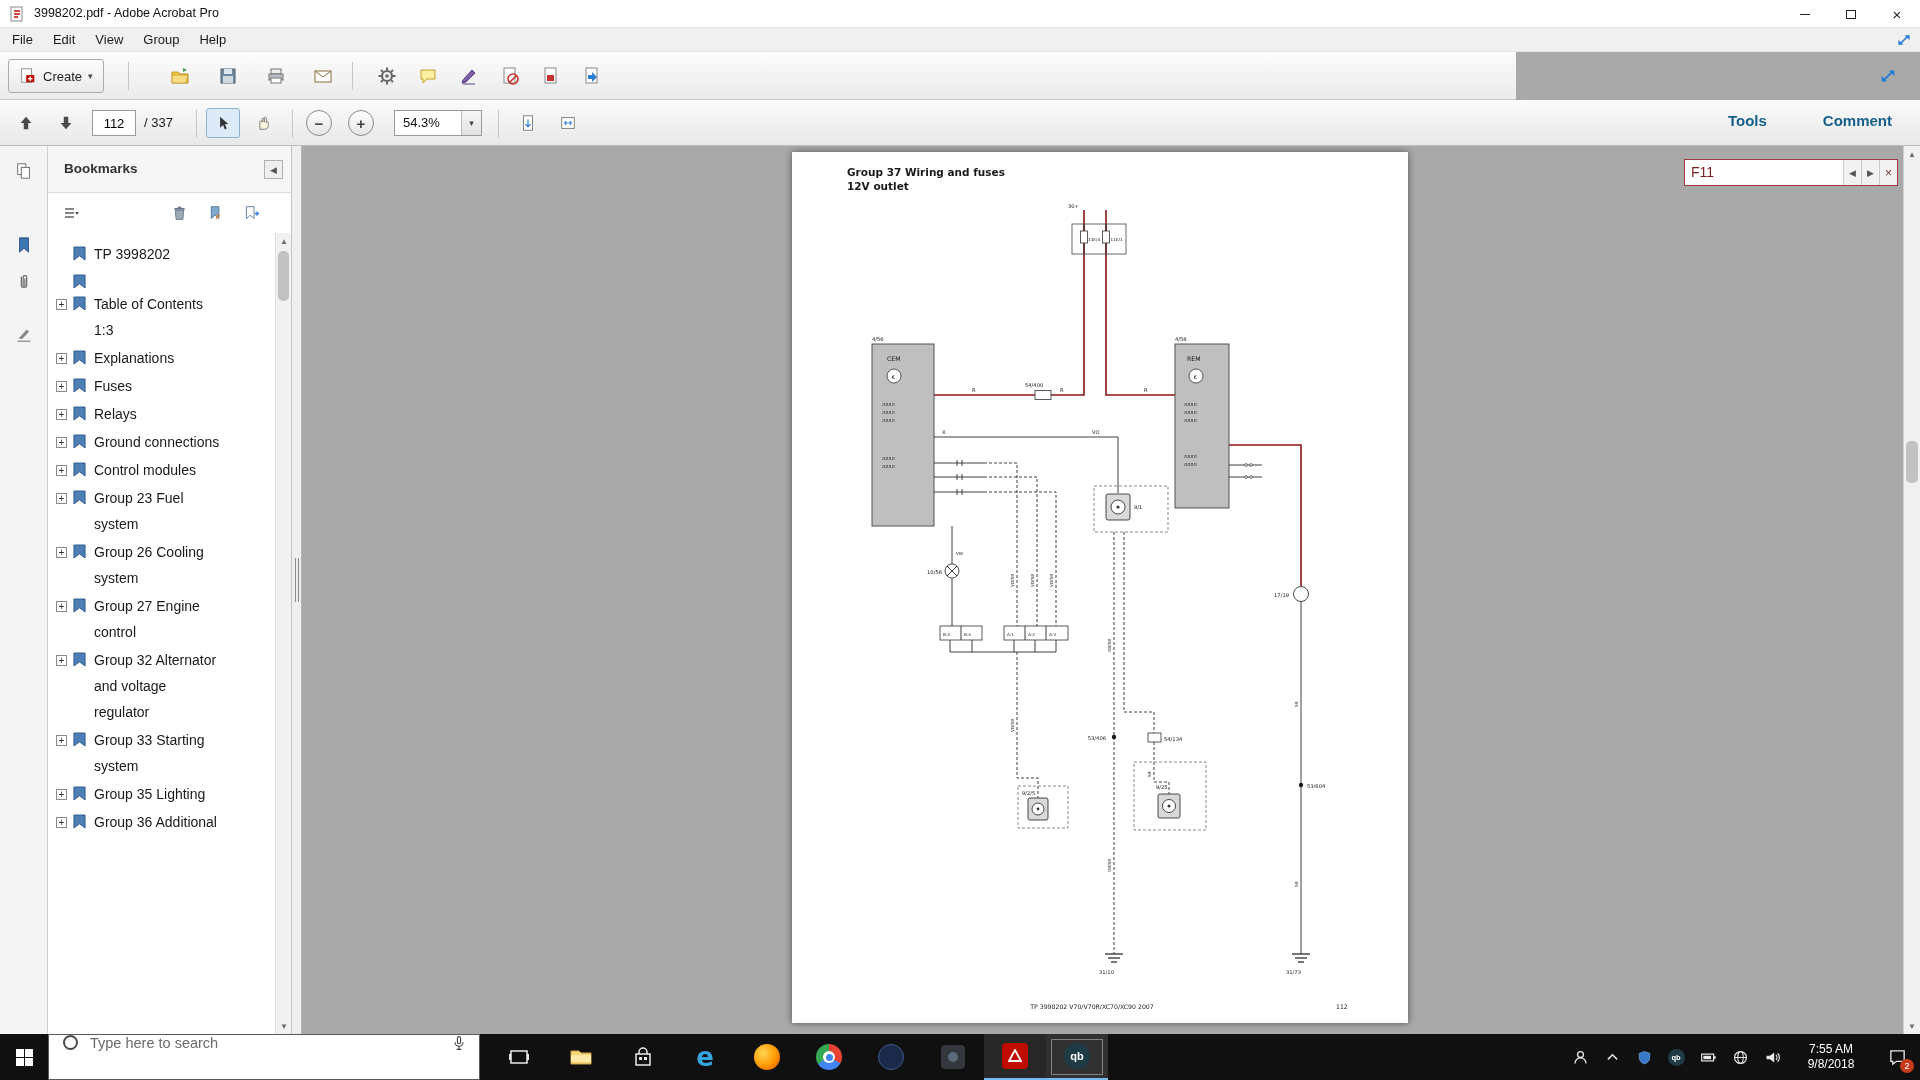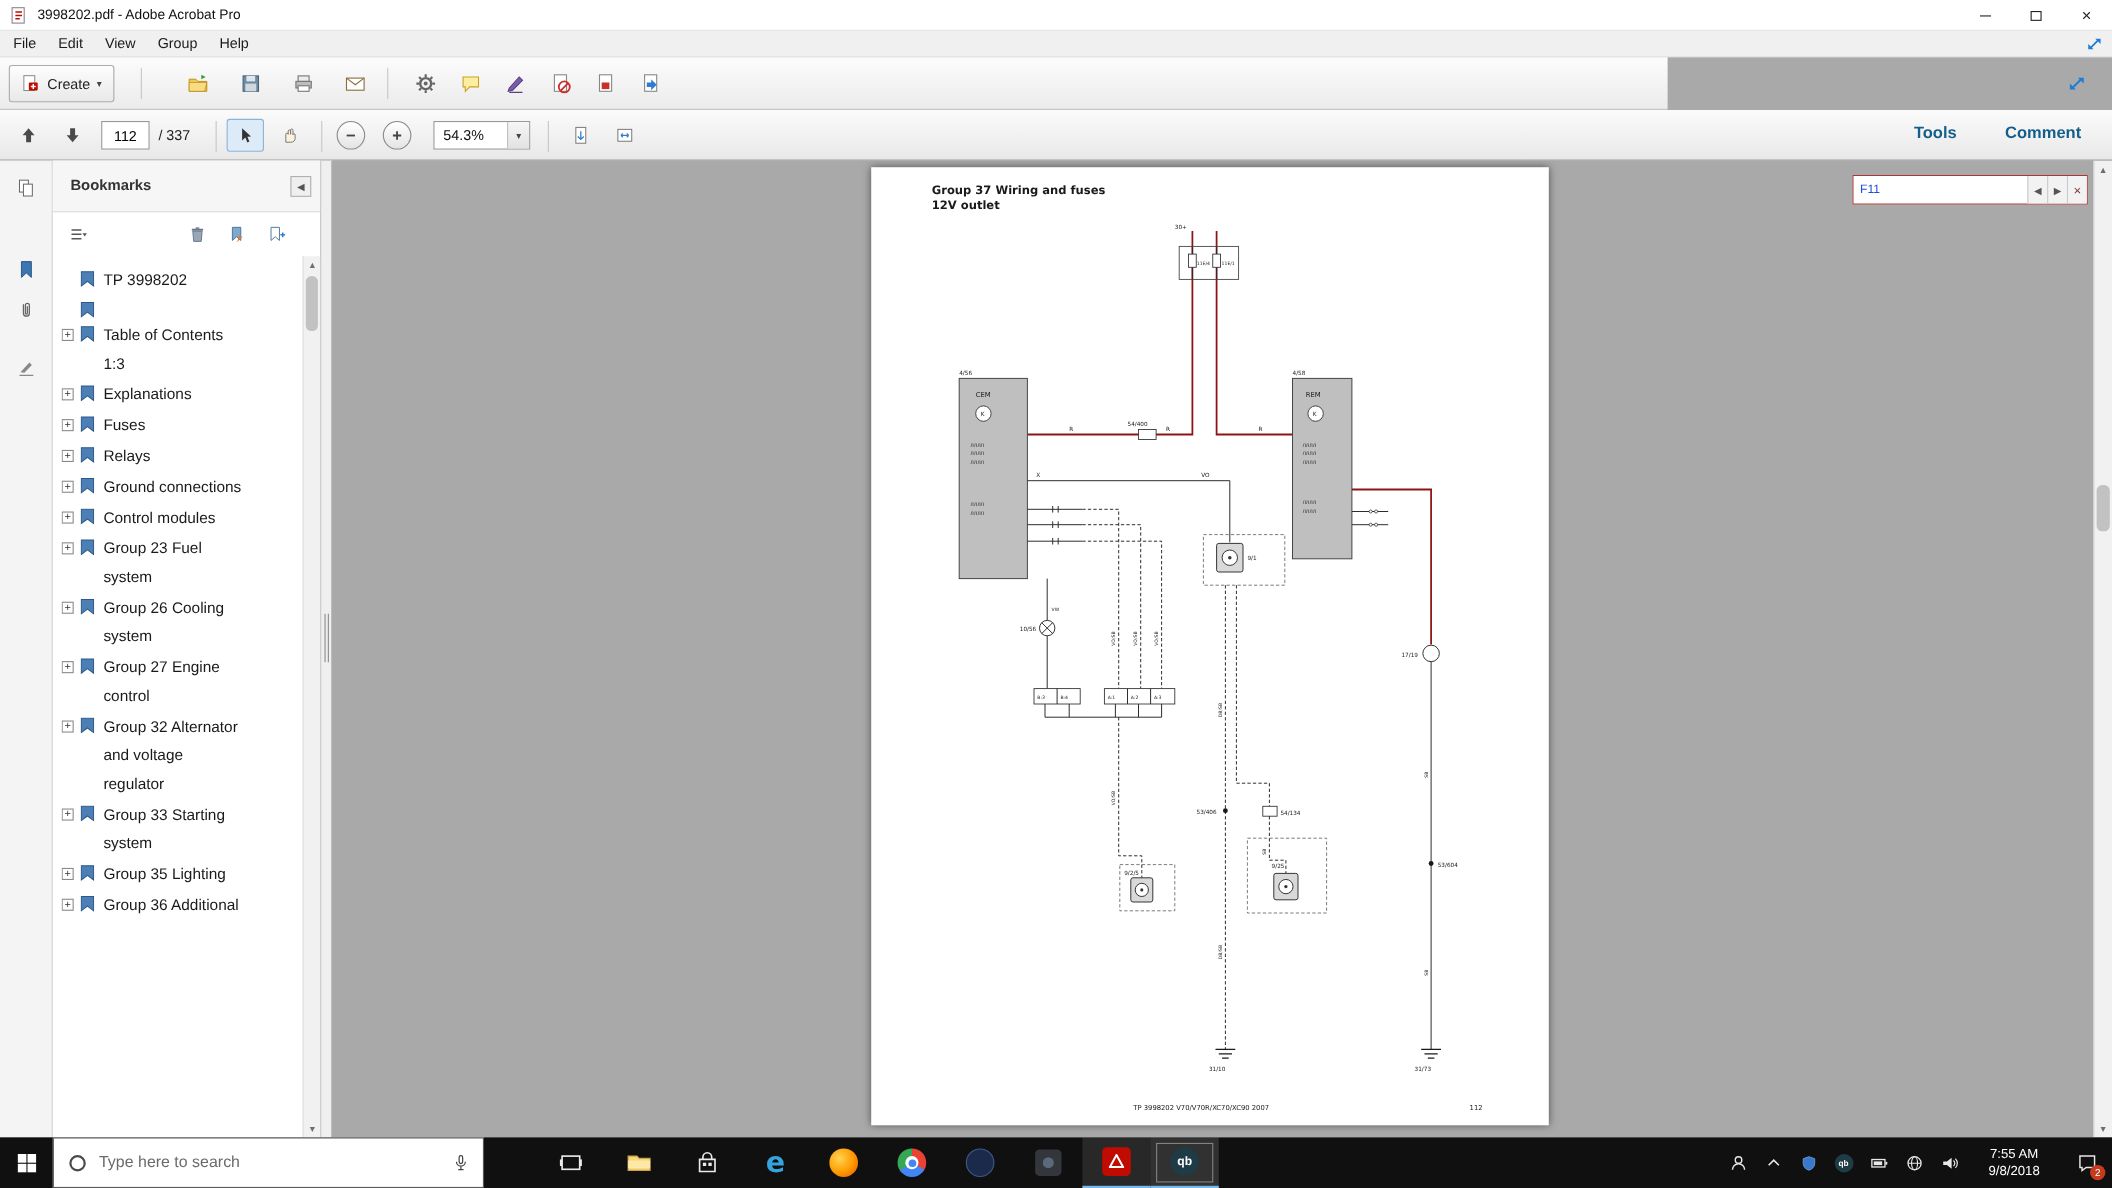--- a/index.html
+++ b/index.html
@@ -30,21 +30,21 @@
 
   .nav-btn { position:absolute; top:8px; width:36px; height:30px; display:flex; align-items:center; justify-content:center; border-radius:3px; }
   #page-input { position:absolute; left:92px; top:10px; width:44px; height:26px; border:1px solid #999; text-align:center; font-size:13px; font-family:"Liberation Sans",sans-serif; background:#fff; }
   #page-total { position:absolute; left:144px; top:15px; font-size:13px; color:#222; }
   .tool-toggle { position:absolute; top:8px; width:34px; height:30px; display:flex; align-items:center; justify-content:center; border-radius:3px; }
   .tool-toggle.pressed { border:1px solid #8ab4d8; background:#dcebf7; }
   .zoom-circle { position:absolute; top:10px; width:26px; height:26px; border:1px solid #8a8a8a; border-radius:50%; background:linear-gradient(#fff,#e4e4e4); display:flex; align-items:center; justify-content:center; font-size:15px; font-weight:bold; color:#444; }
   #zoom-box { position:absolute; left:394px; top:10px; width:88px; height:26px; border:1px solid #999; background:#fff; display:flex; }
   #zoom-box .val { flex:1; font-size:13px; line-height:24px; padding-left:8px; color:#111; }
   #zoom-box .dd { width:20px; border-left:1px solid #bbb; background:linear-gradient(#f6f6f6,#e2e2e2); display:flex; align-items:center; justify-content:center; }
-  #task-pane-btns { position:absolute; right:28px; top:12px; display:flex; gap:44px; }
+  #task-pane-btns { position:absolute; right:28px; top:12px; display:flex; gap:56px; }
   .task-pane-label { font-size:15px; font-weight:bold; color:#135e8a; }
 
   
   #main { position:absolute; left:0; top:146px; width:1920px; height:888px; }
   #leftrail { position:absolute; left:0; top:0; width:48px; height:888px; background:#f4f4f4; border-right:1px solid #d0d0d0; }
   .rail-btn { position:absolute; left:7px; width:34px; height:34px; display:flex; align-items:center; justify-content:center; border-radius:3px; }
 
   #bm-panel { position:absolute; left:48px; top:0; width:244px; height:888px; background:#fff; border-right:1px solid #c4c4c4; }
   #bm-header { position:absolute; left:0; top:0; width:100%; height:47px; background:#f6f6f6; border-bottom:1px solid #dcdcdc; }
   #bm-header .hdr-title { position:absolute; left:16px; top:15px; font-size:13.5px; color:#333;font-weight:bold; }
@@ -61,21 +61,21 @@
   .scroll-arrow { width:16px; height:16px; display:flex; align-items:center; justify-content:center; font-size:8px; color:#6e6e6e; }
   #bm-thumb { position:absolute; left:2px; top:18px; width:11px; height:50px; background:#c2c2c2; border-radius:5px; }
   #gutter { position:absolute; left:292px; top:0; width:10px; height:888px; background:#efefef; border-right:1px solid #b5b5b5; }
   #gutter .handle { position:absolute; left:3px; top:412px; width:4px; height:44px; border-left:1px solid #8a8a8a; border-right:1px solid #8a8a8a; }
 
   #content { position:absolute; left:302px; top:0; right:0; height:888px; background:#a9a9a9; overflow:hidden; }
   #pdf-page { position:absolute; left:490px; top:6px; width:616px; height:871px; background:#ffffff; box-shadow:0 0 7px rgba(0,0,0,0.5); }
 
   
   #findbar { position:absolute; left:1382px; top:13px; width:214px; height:27px; background:#fff; border:1px solid #a33a3a; display:flex; align-items:stretch; }
-  #findbar .find-text { flex:1; font-size:11px; line-height:25px; padding-left:6px; color:#1d4ed8; }
+  #findbar .find-text { flex:1; font-size:14px; line-height:25px; padding-left:6px; color:#7f1d1d; }
   .find-btn { width:18px; border-left:1px solid #c9c9c9; background:#f2f2f2; display:flex; align-items:center; justify-content:center; font-size:9px; color:#555; }
   .find-btn.close { font-size:12px; color:#733; }
 
   
   #doc-scroll { position:absolute; right:0; top:0; bottom:0; width:17px; background:#f1f1f1; border-left:1px solid #cfcfcf; }
   #doc-thumb { position:absolute; left:2px; top:295px; width:12px; height:42px; background:#c2c2c2; border-radius:5px; }
   #doc-scroll .scroll-arrow.bottom { position:absolute; bottom:0; }
 
   
   .dg text { font-family:"DejaVu Sans",sans-serif; fill:#1a1a1a; }
@@ -88,21 +88,21 @@
   .dash { stroke:#2a2a2a; stroke-width:0.9; fill:none; stroke-dasharray:3 2; }
   .dashbox { fill:none; stroke:#555; stroke-width:0.7; stroke-dasharray:3 2; }
   .mbox { fill:#bfbfbf; stroke:#444; stroke-width:0.9; }
   .conn { fill:#fff; stroke:#333; stroke-width:0.8; }
   .comp { fill:#d9d9d9; stroke:#333; stroke-width:0.9; }
   .gnd { stroke:#1a1a1a; stroke-width:1.2; }
 
   
   #taskbar { position:absolute; left:0; top:1034px; width:1920px; height:46px; background:#101010; }
   #start-btn { position:absolute; left:0; top:0; width:48px; height:46px; display:flex; align-items:center; justify-content:center; }
-  #tb-search { position:absolute; left:48px; top:0; width:392px; height:46px; background:#fff; border:1px solid #5a5a5a; display:flex; align-items:center; }
+  #tb-search { position:absolute; left:48px; top:0; width:432px; height:46px; background:#fff; border:1px solid #5a5a5a; display:flex; }
   #tb-search .ring { width:15px; height:15px; border:2px solid #4a4a4a; border-radius:50%; margin-left:14px; }
   #tb-search .stext { font-size:14.5px; color:#6a6a6a; margin-left:12px; }
   #tb-search .mic { margin-left:auto; margin-right:12px; }
   #tb-apps { position:absolute; left:488px; top:0; height:46px; display:flex; }
   .tb-app { width:62px; height:46px; display:flex; align-items:center; justify-content:center; position:relative; }
   .tb-app.active { background:rgba(255,255,255,0.10); border-bottom:2px solid #76b9ed; }
   .tb-app.framed { background:rgba(255,255,255,0.14); outline:1px solid rgba(255,255,255,0.4); outline-offset:-6px; border-bottom:2px solid #76b9ed; }
   .circle-icon { width:26px; height:26px; border-radius:50%; }
   #edge-glyph { font-size:26px; font-weight:bold; color:#35a3dc; font-family:"DejaVu Sans",sans-serif; }
   #firefox-glyph { background:radial-gradient(circle at 35% 35%, #ffd54f, #ff9800 55%, #e65100); }

